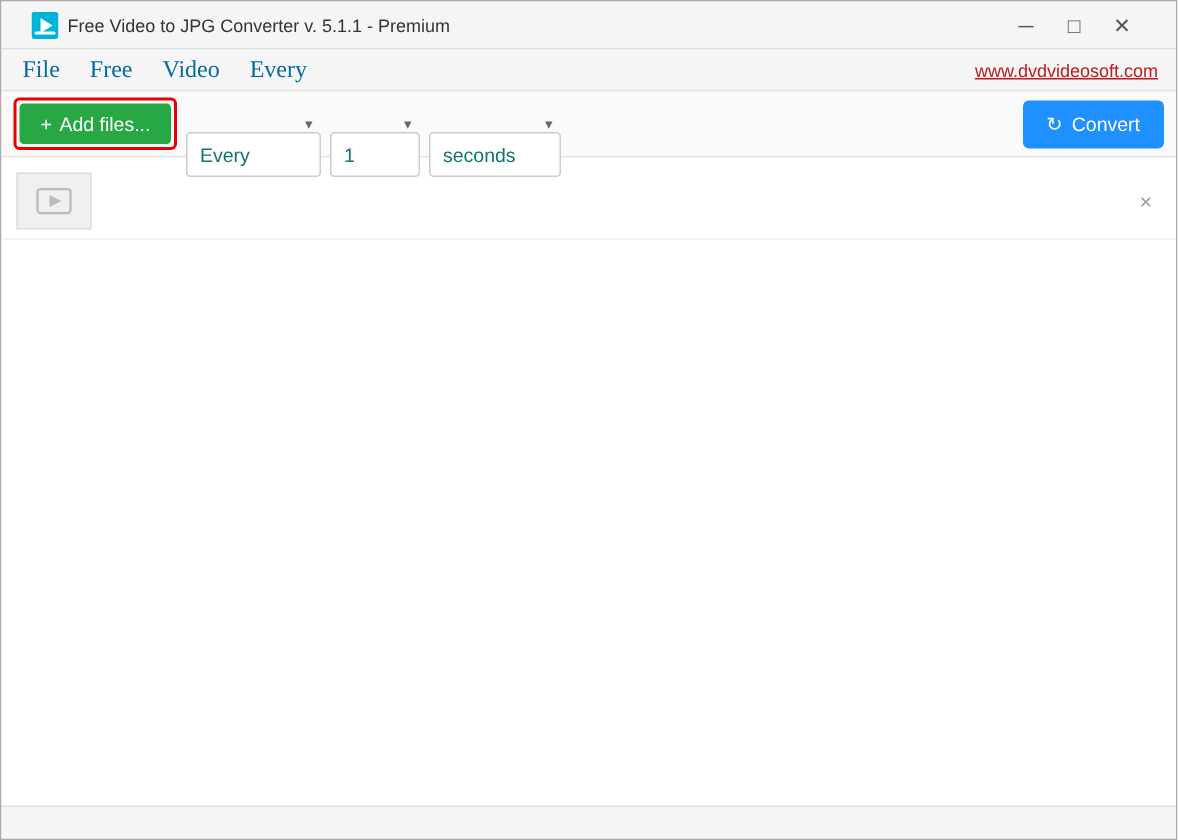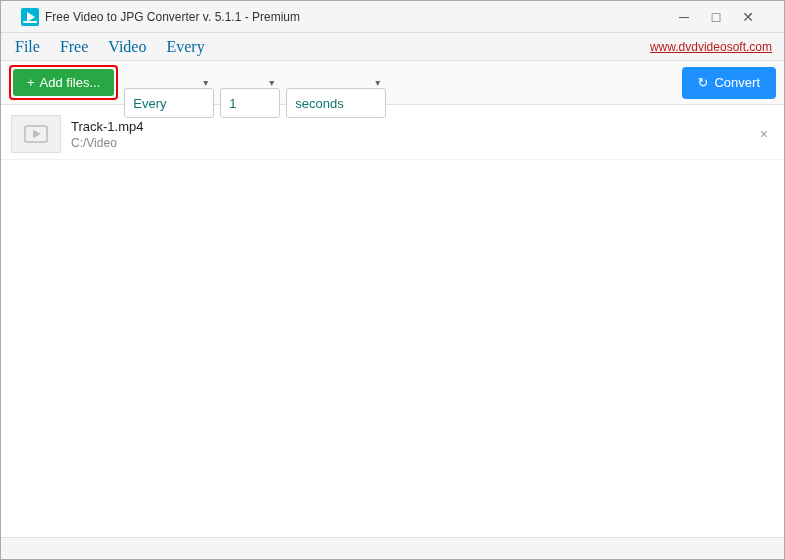--- a/index.html
+++ b/index.html
@@ -140,21 +140,21 @@
     .select-arrow {
       position: absolute;
       right: 6px;
       pointer-events: none;
       font-size: 10px;
       color: #666;
     }
 
     .select-every { width: 90px; }
     .select-num { width: 60px; }
-    .select-unit { width: 100px; }
+    .select-unit { width: 88px; }
 
     .convert-btn {
       background: #1e90ff;
       color: #fff;
       border: none;
       border-radius: 4px;
       padding: 6px 16px;
       font-size: 13px;
       cursor: pointer;
       display: flex;
@@ -302,23 +302,19 @@
   </div>
 
   <div class="file-list">
     <div class="file-item">
       <div class="file-thumb">
         <svg width="24" height="24" viewBox="0 0 24 24">
           <rect width="22" height="16" x="1" y="4" rx="2" fill="none" stroke="#bbb" stroke-width="1.5"></rect>
           <polygon points="9,8 17,12 9,16" fill="#bbb"></polygon>
         </svg>
       </div>
-      <div class="file-info">
-        <div class="file-name">Track-1.mp4</div>
-        <div class="file-path">C:/Video</div>
-      </div>
       <button class="file-remove">×</button>
     </div>
   </div>
 
   <div class="status-bar"></div>
 
 </div>
 
 </body></html>

